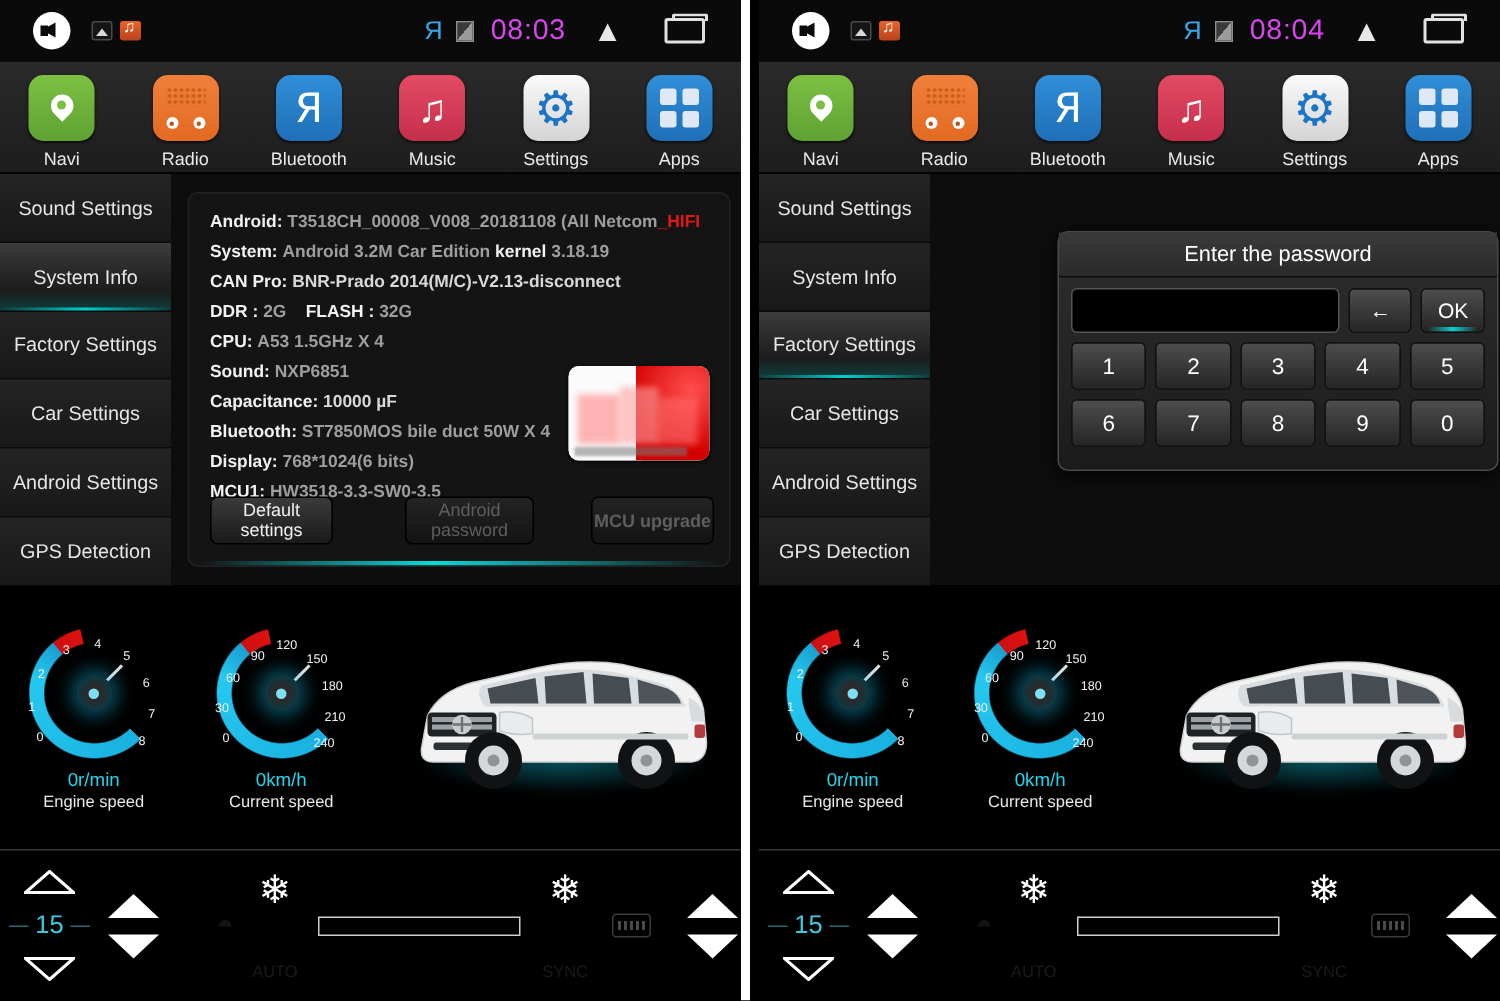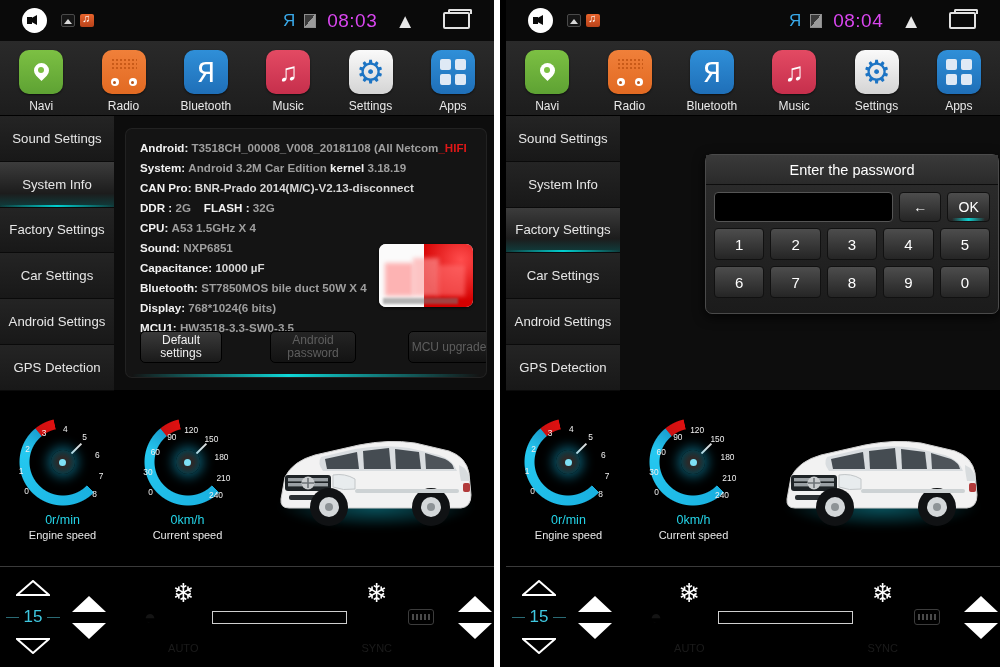--- a/index.html
+++ b/index.html
@@ -176,21 +176,21 @@
   .btn-row{ position:absolute; left:14px; bottom:14px; width:336px; height:32px; }
   .ctl-btn{
     position:absolute; height:32px; border-radius:5px;
     background:linear-gradient(#3a3a3a,#1a1a1a); border:1px solid #000;
     color:#f0f0f0; font-size:12px; display:flex; align-items:center; justify-content:center;
     text-align:center; line-height:13px; cursor:pointer;
   }
   .ctl-btn.dim{ color:#5e5e5e; background:linear-gradient(#242424,#131313); }
   .ctl-btn.b1{ left:0; width:82px; }
   .ctl-btn.b2{ left:130px; width:86px; }
-  .ctl-btn.b3{ left:268px; width:82px; }
+  .ctl-btn.b3{ left:254px; width:82px;font-weight:bold; }
 
   
   .dialog{
     position:absolute; left:159px; top:38px; width:294px; height:160px;
     background:linear-gradient(#2e2e2e,#1b1b1b); border-radius:7px;
     border:1px solid #4a4a4a; box-shadow:0 3px 12px rgba(0,0,0,.8);margin-left:40px;
   }
   .dlg-title{
     height:30px; display:flex; align-items:center; justify-content:center;
     color:#fff; font-size:14.5px; border-bottom:1px solid #0d0d0d;

